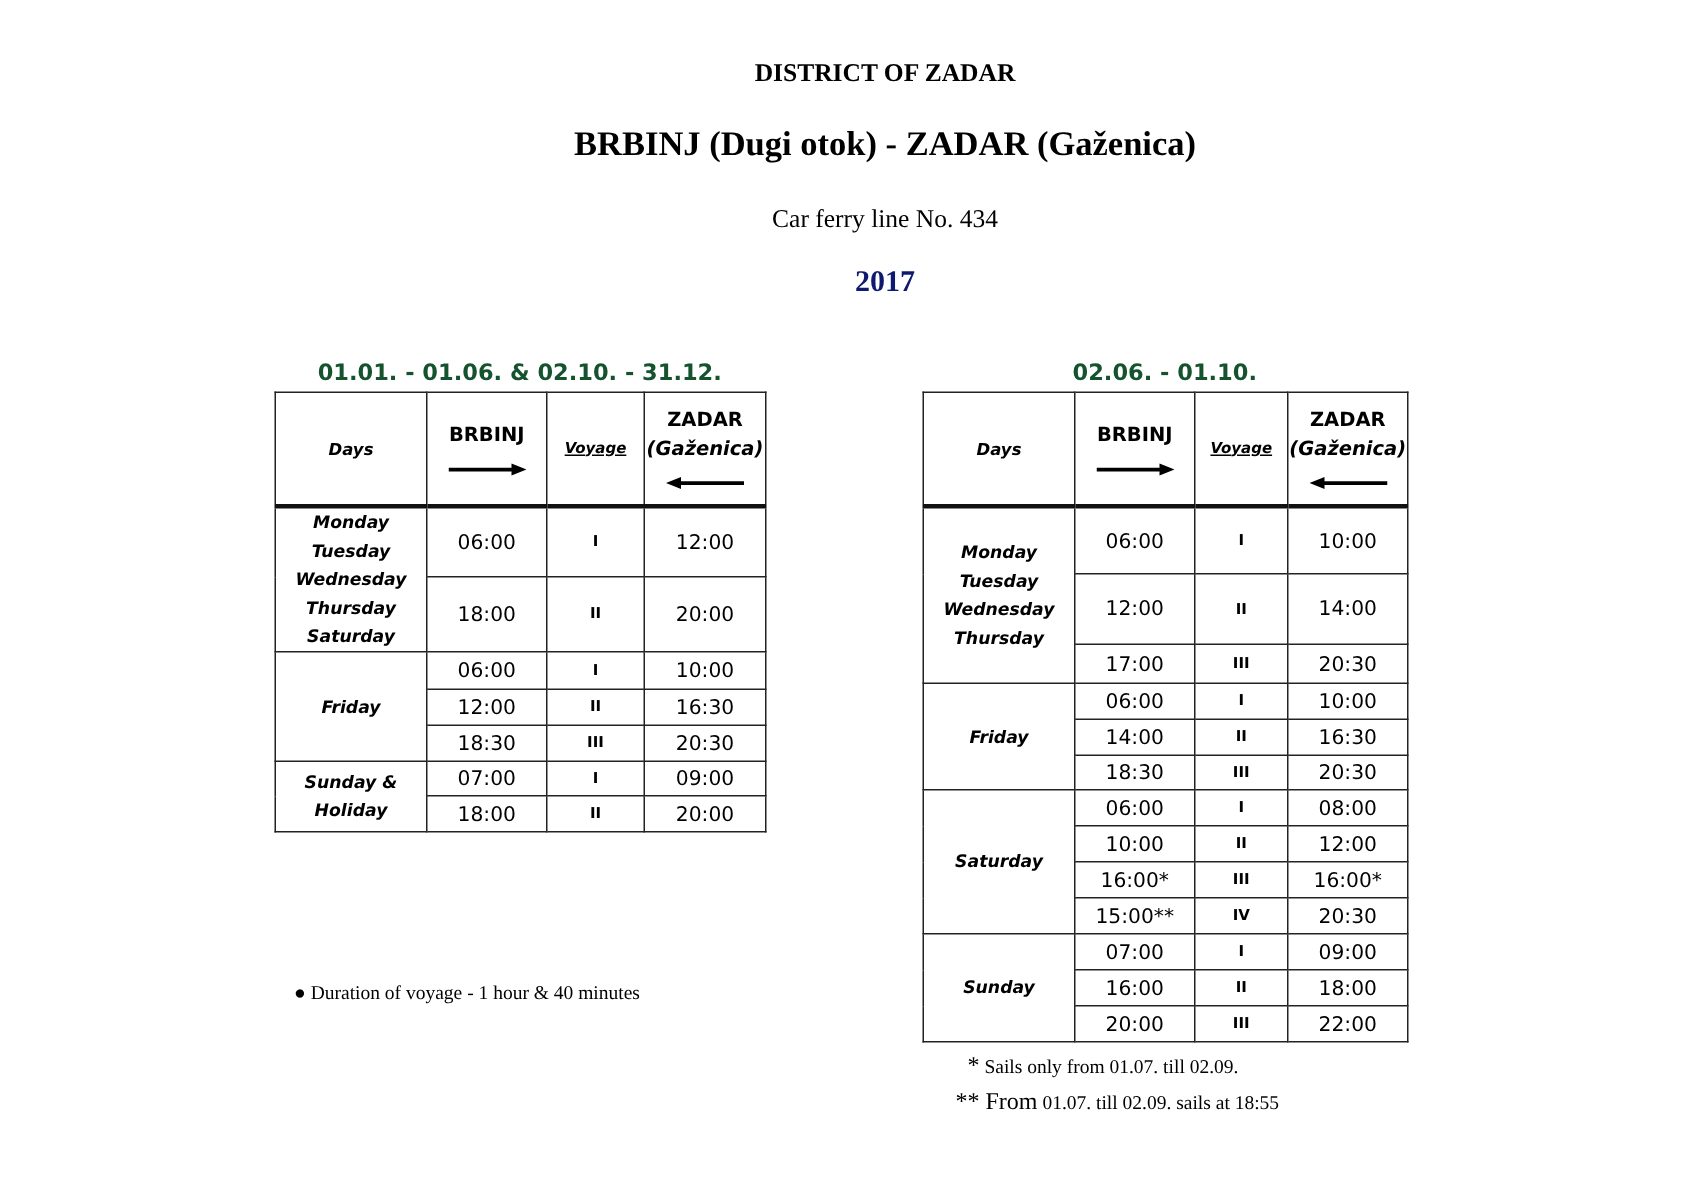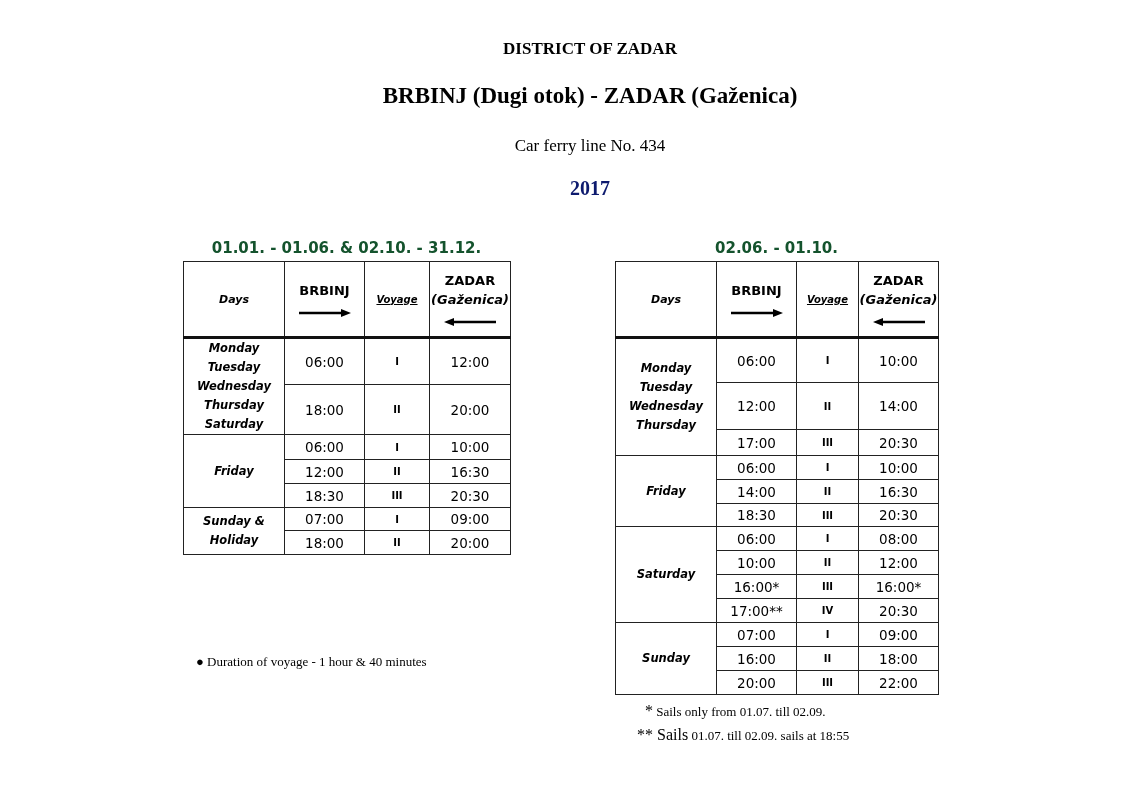--- a/index.html
+++ b/index.html
@@ -204,21 +204,21 @@
         <td class="t">10:00</td>
         <td class="v">II</td>
         <td class="t">12:00</td>
       </tr>
       <tr class="sub" style="height: 24px;">
         <td class="t">16:00*</td>
         <td class="v">III</td>
         <td class="t">16:00*</td>
       </tr>
       <tr class="sub" style="height: 24px;">
-        <td class="t">17:00**</td>
+        <td class="t">15:00**</td>
         <td class="v">IV</td>
         <td class="t">20:30</td>
       </tr>
       <tr class="grp-start" style="height: 24px;">
         <td class="days" rowspan="3">
           <div>Sunday</div>
         </td>
         <td class="t">07:00</td>
         <td class="v">I</td>
         <td class="t">09:00</td>
@@ -234,14 +234,14 @@
         <td class="t">22:00</td>
       </tr>
     </tbody>
   </table>
 
 <div id="duration" class="serif">● Duration of voyage - 1 hour &amp; 40 minutes</div>
 <div id="note1" class="serif">
   <span class="big">*</span><span> Sails only from 01.07. till 02.09.</span>
 </div>
 <div id="note2" class="serif">
-  <span class="big">** Sails</span><span> 01.07. till 02.09. sails at 18:55</span>
+  <span class="big">** From</span><span> 01.07. till 02.09. sails at 18:55</span>
 </div>
 
 </body></html>

